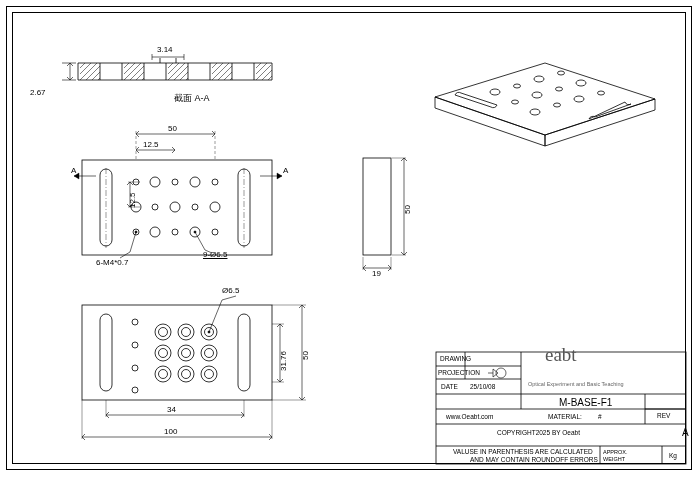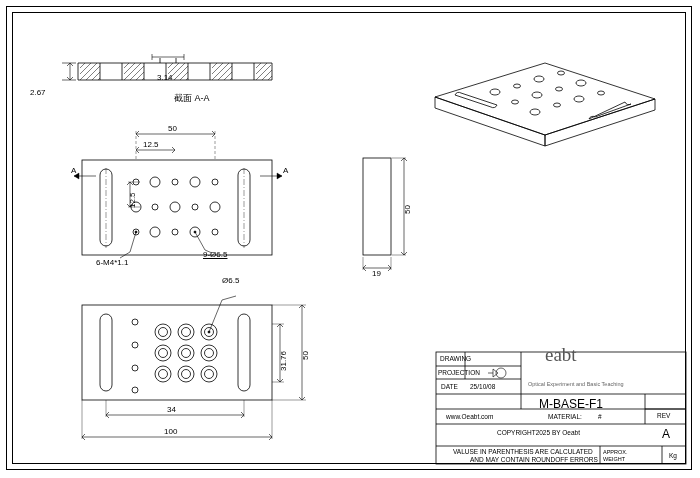--- a/index.html
+++ b/index.html
@@ -48,21 +48,21 @@
   .vert {
     transform: rotate(-90deg);
     transform-origin: left top;
   }
   .tb-text {
     position: absolute;
     font-size: 6.5px;
     color: #000;
     white-space: nowrap;
   }
-  .tb-text.med { font-size: 12px; }
+  .tb-text.med { font-size: 10px; margin-left: 20px; }
   .logo {
     position: absolute;
     font-family: "Liberation Serif", serif;
     font-size: 19px;
     color: #555;
     letter-spacing: 0px;
   }
   .logo-sub {
     position: absolute;
     font-size: 5.5px;
@@ -268,38 +268,38 @@
         <path d="M600 446 L600 464"></path>
         <path d="M662 446 L662 464"></path>
 
         <circle cx="501" cy="373" r="5" fill="none" stroke-width="0.6"></circle>
         <path d="M493 369 L498 373 L493 377 Z" fill="none" stroke-width="0.6"></path>
         <path d="M488 373 L493 373" stroke-width="0.6"></path>
       </g>
     </g>
   </svg>
 
-  <div class="lbl" style="left:157px; top:45px;margin-top:28px;">3.14</div>
+  <div class="lbl" style="left:157px; top:45px;">3.14</div>
   <div class="lbl" style="left:30px; top:88px;">2.67</div>
   <div class="lbl cn" style="left:154px; top:92px;">截面 A-A</div>
 
   <div class="lbl" style="left:71px; top:166px;">A</div>
   <div class="lbl" style="left:283px; top:166px;">A</div>
 
   <div class="lbl" style="left:168px; top:124px;">50</div>
   <div class="lbl" style="left:143px; top:140px;">12.5</div>
   <div class="lbl vert" style="left:128px; top:208px;">12.5</div>
 
-  <div class="lbl" style="left:96px; top:258px;">6-M4*1.1</div>
+  <div class="lbl" style="left:96px; top:258px;">6-M4*0.7</div>
   <div class="lbl" style="left:203px; top:250px;text-decoration:underline;">9-Ø6.5</div>
 
   <div class="lbl vert" style="left:403px; top:214px;">50</div>
   <div class="lbl" style="left:372px; top:269px;">19</div>
 
-  <div class="lbl" style="left:222px; top:276px;">Ø6.5</div>
+  <div class="lbl" style="left:222px; top:286px;">Ø6.5</div>
   <div class="lbl vert" style="left:279px; top:371px;">31.76</div>
   <div class="lbl vert" style="left:301px; top:360px;">50</div>
   <div class="lbl" style="left:167px; top:405px;">34</div>
   <div class="lbl" style="left:164px; top:427px;">100</div>
 
   <div class="tb-text" style="left:440px; top:355px;">DRAWING</div>
   <div class="tb-text" style="left:438px; top:369px;">PROJECTION</div>
   <div class="tb-text" style="left:441px; top:383px;">DATE</div>
   <div class="tb-text" style="left:470px; top:383px;">25/10/08</div>
 

